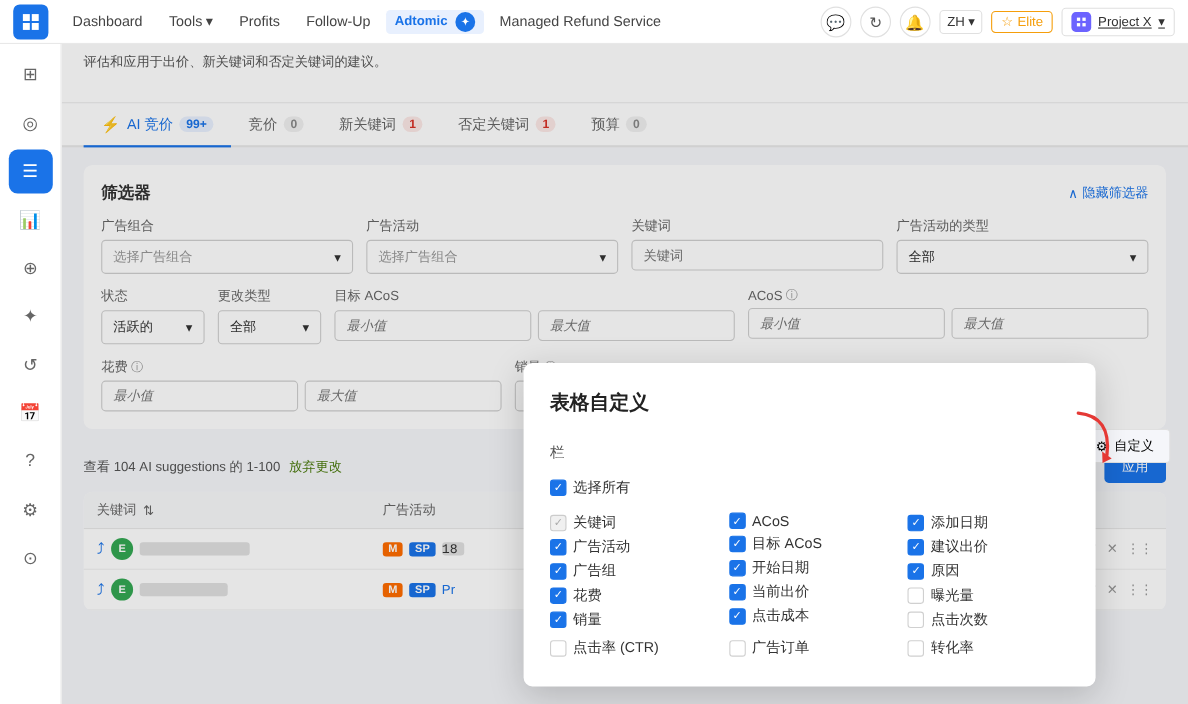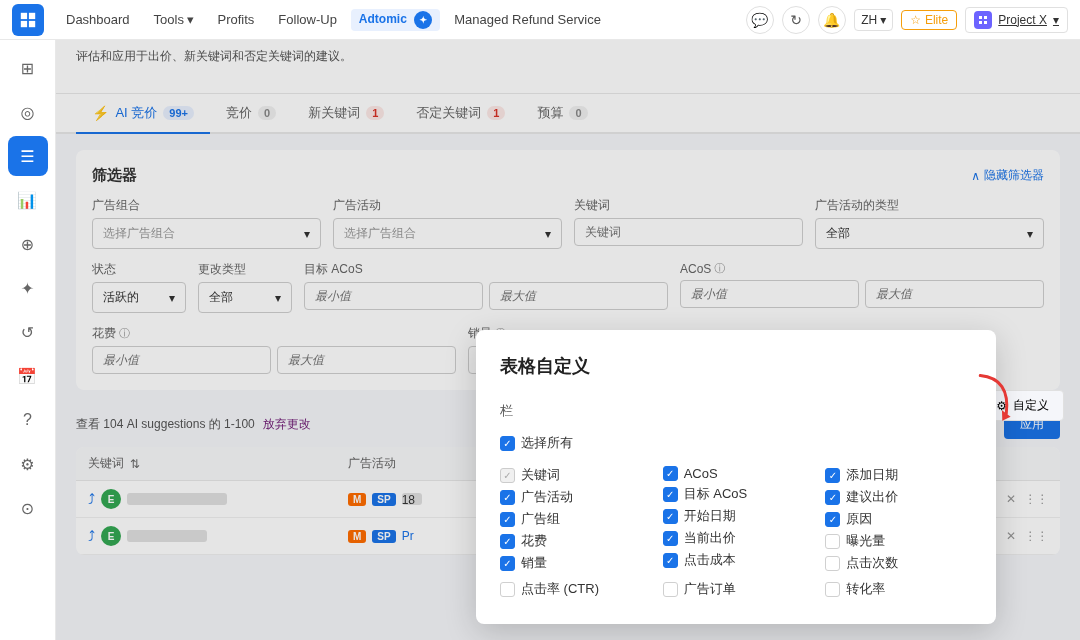--- a/index.html
+++ b/index.html
@@ -518,21 +518,21 @@
               <input class="filter-input" type="text" placeholder="最小值" style="">
             </div>
           </div>
           <div></div>
         </div>
       </div>
 
       <div class="results-bar">
         <div style="display:flex;align-items:center;gap:8px;">
           <span class="results-text">查看 104 AI suggestions 的 1-100</span>
-          <a class="results-text" style="color:#701a75;cursor:pointer;">放弃更改</a>
+          <a class="results-text" style="color:#4d7c0f;cursor:pointer;">放弃更改</a>
         </div>
         <div class="results-actions">
           <button class="btn-apply">应用</button>
         </div>
       </div>
 
       <div class="table-container">
         <div class="table-header-row">
           <div class="cell">
             <span>关键词</span>
@@ -546,21 +546,21 @@
 
         <div class="table-row">
           <div class="cell">
             <span style="color:#1a73e8;font-size:14px;">⤴</span>
             <div class="avatar-e">E</div>
             <div class="blurred" style="width:100px;"></div>
           </div>
           <div class="cell">
             <span class="tag-m">M</span>
             <span class="tag-sp">SP</span>
-            <div class="blurred" style="width:20px;">18</div>
+            <div class="blurred" style="width:20px;font-family:Liberation Mono, monospace;">18</div>
           </div>
           <div></div>
           <div></div>
           <div class="row-actions">
             <span style="cursor:pointer;">✓</span>
             <span style="cursor:pointer;">✕</span>
             <span style="cursor:pointer;">⋮⋮</span>
           </div>
         </div>
 

